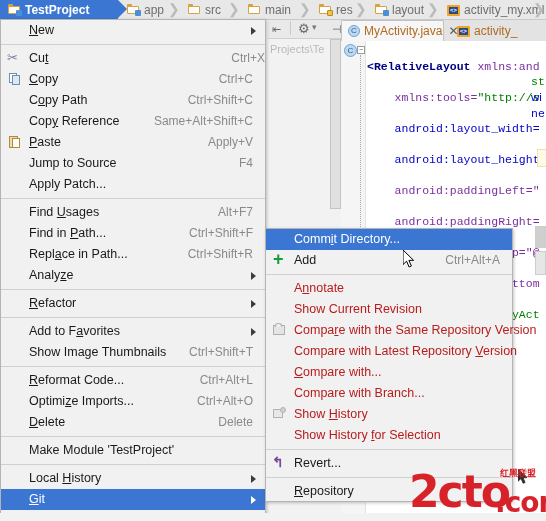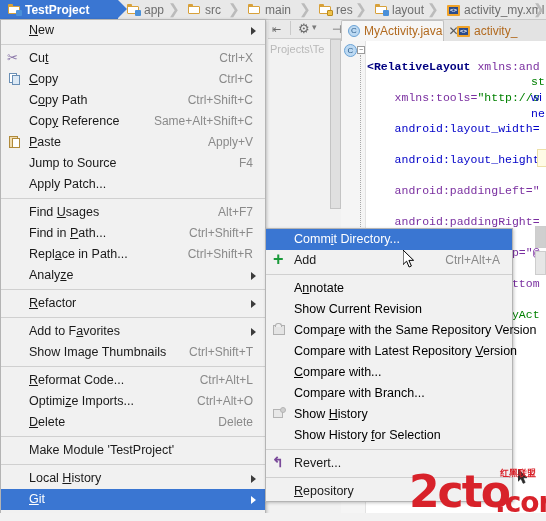--- a/index.html
+++ b/index.html
@@ -63,21 +63,21 @@
 
   
   .menu{position:absolute;background:#f1f1f1;border:1px solid #b4b4b4;box-shadow:1px 1px 3px rgba(0,0,0,.22);box-sizing:border-box;}
   .mi{position:relative;height:21px;display:flex;align-items:center;box-sizing:border-box;font-size:12.5px;color:#1a1a1a;white-space:nowrap;}
   .mi .ic{position:absolute;left:6px;top:3px;width:15px;height:15px;}
   .mi .lbl{position:absolute;left:28px;top:0;height:21px;line-height:21px;}
   .mi .acc{position:absolute;top:0;height:21px;line-height:21px;color:#8a8a8a;font-size:12px;}
   .mi .sub{position:absolute;top:7px;width:0;height:0;border-top:4px solid transparent;border-bottom:4px solid transparent;border-left:5px solid #3c3c3c;}
   .mi.hl{background:#3a76d2;color:#fff;}
   .mi.hl .sub{border-left-color:#fff;}
-  .mi.dis{color:#000000;}
+  .mi.dis{color:#b91c1c;}
   .msep{height:1px;background:#d0d0d0;margin:3px 0;}
   u{text-decoration:underline;}
 
   
   .ic-cut:before{content:"✂";position:absolute;left:0;top:-1px;font-size:13px;color:#8a76a8;}
   .ic-copy i{position:absolute;left:2px;top:1px;width:8px;height:10px;border:1px solid #6a8fb5;background:#fff;box-sizing:border-box;}
   .ic-copy b{position:absolute;left:5px;top:3px;width:8px;height:10px;border:1px solid #6a8fb5;background:#dce9f5;box-sizing:border-box;}
   .ic-paste i{position:absolute;left:2px;top:1px;width:9px;height:12px;border:1px solid #b08a3a;background:#f0dcb0;box-sizing:border-box;}
   .ic-paste b{position:absolute;left:5px;top:3px;width:8px;height:10px;border:1px solid #b08a3a;background:#fff;box-sizing:border-box;}
   .ic-sync:before{content:"⟳";position:absolute;left:0;top:-2px;font-size:14px;color:#2f7fb5;font-weight:bold;}
@@ -222,21 +222,21 @@
 
   <div class="menu" id="ctxmenu" style="left:0px;top:19px;width:266px;height:502px;">
       <div class="mi" style="width: 264px; padding-left: 44px;">
         <span class="lbl"><u>N</u>ew</span>
         <span class="sub" style="right: 9px;"></span>
       </div>
       <div class="msep"></div>
       <div class="mi" style="width: 264px;">
         <span class="ic ic-cut"></span>
         <span class="lbl">Cu<u>t</u></span>
-        <span class="acc" style="right: 12px;">Ctrl+X</span>
+        <span class="acc" style="right: 0;">Ctrl+X</span>
       </div>
       <div class="mi" style="width: 264px;">
         <span class="ic ic-copy">
           <i></i>
           <b></b>
         </span>
         <span class="lbl"><u>C</u>opy</span>
         <span class="acc" style="right: 12px;">Ctrl+C</span>
       </div>
       <div class="mi" style="width: 264px;">

